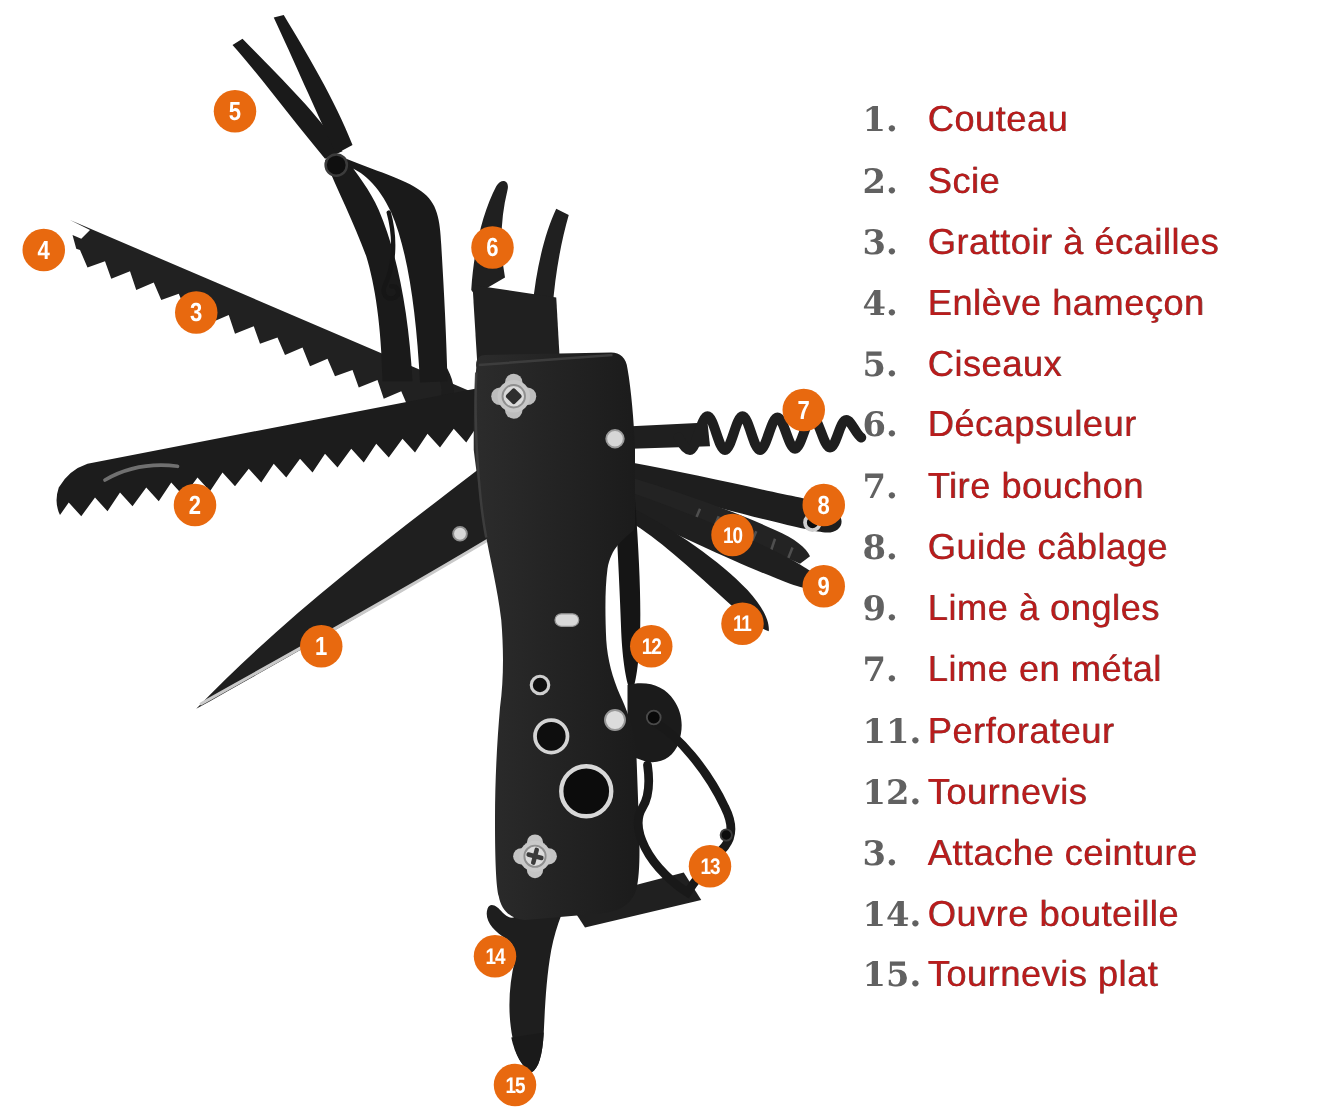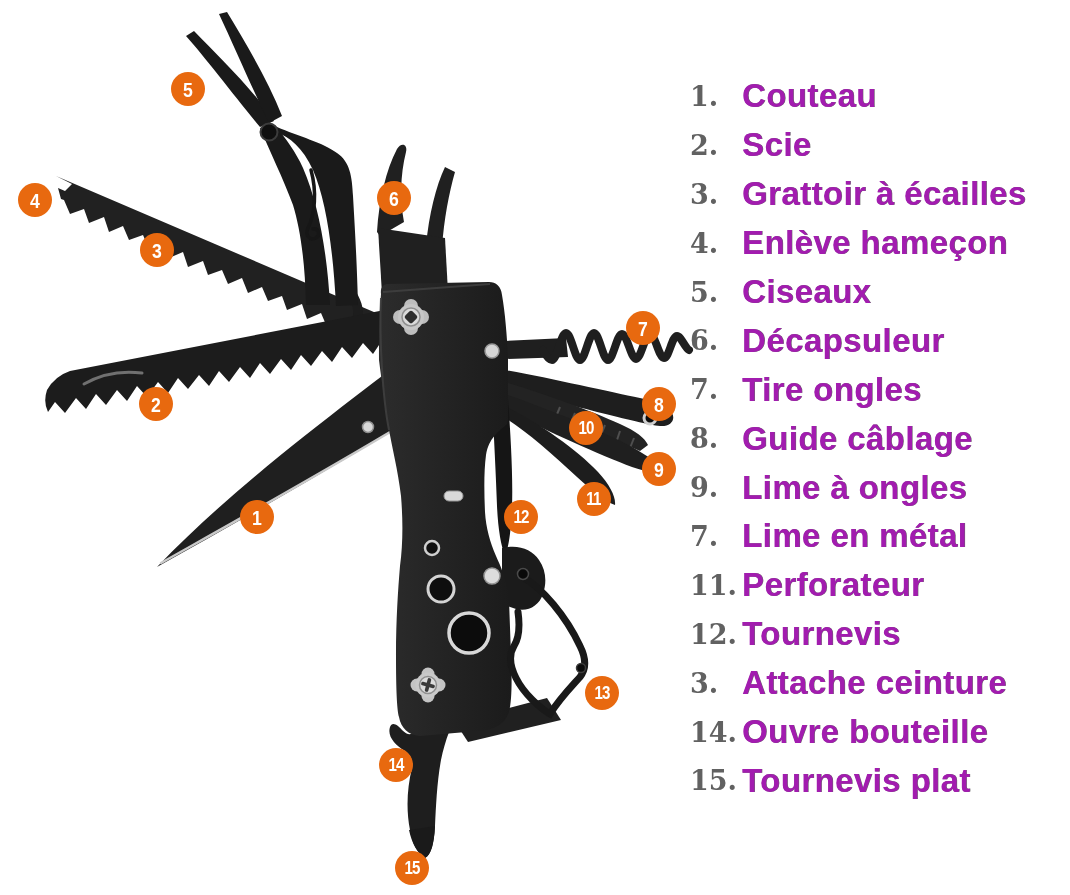--- a/index.html
+++ b/index.html
@@ -28,22 +28,22 @@
   }
   .legend-row{
     height:48.9px;display:flex;align-items:center;
   }
   .legend-num{
     width:52px;flex:0 0 52px;
     font-family:"DejaVu Serif",serif;font-weight:bold;
     font-size:27px;color:#616161;
   }
   .legend-label{
-    font-family:"Liberation Sans",sans-serif;font-weight:bold;
-    font-size:33px;color:#a21caf;letter-spacing:.4px;white-space:nowrap;
+    font-family:"Liberation Sans",sans-serif;font-weight:normal;
+    font-size:29px;color:#b91c1c;letter-spacing:.4px;white-space:nowrap;
     text-shadow:.5px 0 0 #686868;
   }
 </style>
 </head>
 <body>
 
 <div id="stage">
 
   <svg class="tool" width="1070" height="895" viewBox="0 0 1070 895">
     <defs>
@@ -260,21 +260,21 @@
     </div>
   <div class="badge two" style="left:569px;top:411px">
       <span>10</span>
     </div>
   <div class="badge two" style="left:577px;top:482px">
       <span>11</span>
     </div>
   <div class="badge two" style="left:504px;top:500px">
       <span>12</span>
     </div>
-  <div class="badge two" style="left:585px;top:676px">
+  <div class="badge two" style="left:551px;top:676px">
       <span>13</span>
     </div>
   <div class="badge two" style="left:379px;top:748px">
       <span>14</span>
     </div>
   <div class="badge two" style="left:395px;top:851px">
       <span>15</span>
     </div>
 
   <div class="legend">
@@ -297,21 +297,21 @@
     <div class="legend-row">
       <div class="legend-num">5.</div>
       <div class="legend-label">Ciseaux</div>
     </div>
     <div class="legend-row">
       <div class="legend-num">6.</div>
       <div class="legend-label">Décapsuleur</div>
     </div>
     <div class="legend-row">
       <div class="legend-num">7.</div>
-      <div class="legend-label">Tire ongles</div>
+      <div class="legend-label">Tire bouchon</div>
     </div>
     <div class="legend-row">
       <div class="legend-num">8.</div>
       <div class="legend-label">Guide câblage</div>
     </div>
     <div class="legend-row">
       <div class="legend-num">9.</div>
       <div class="legend-label">Lime à ongles</div>
     </div>
     <div class="legend-row">

